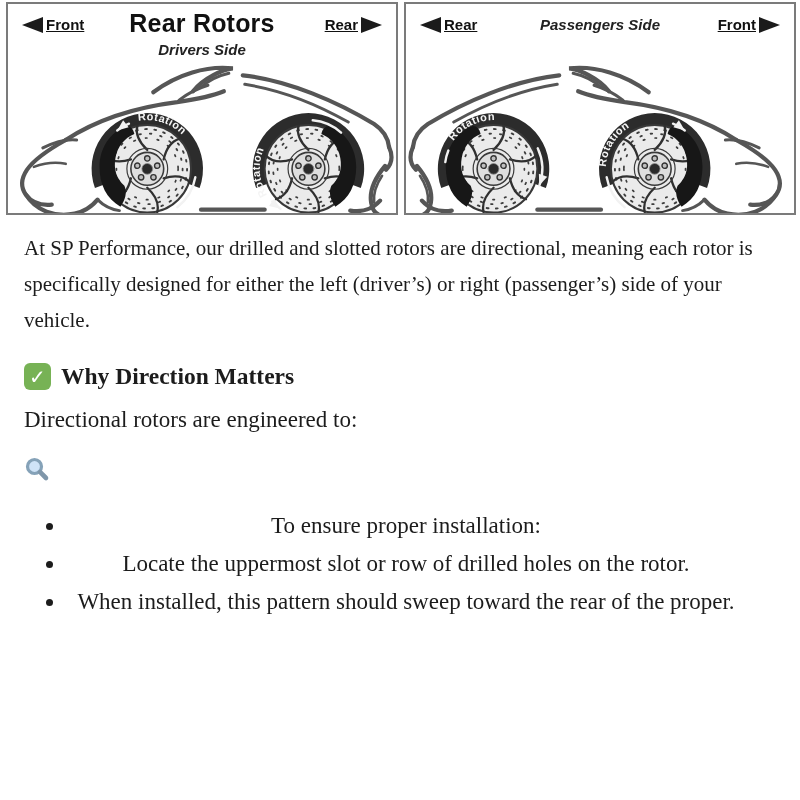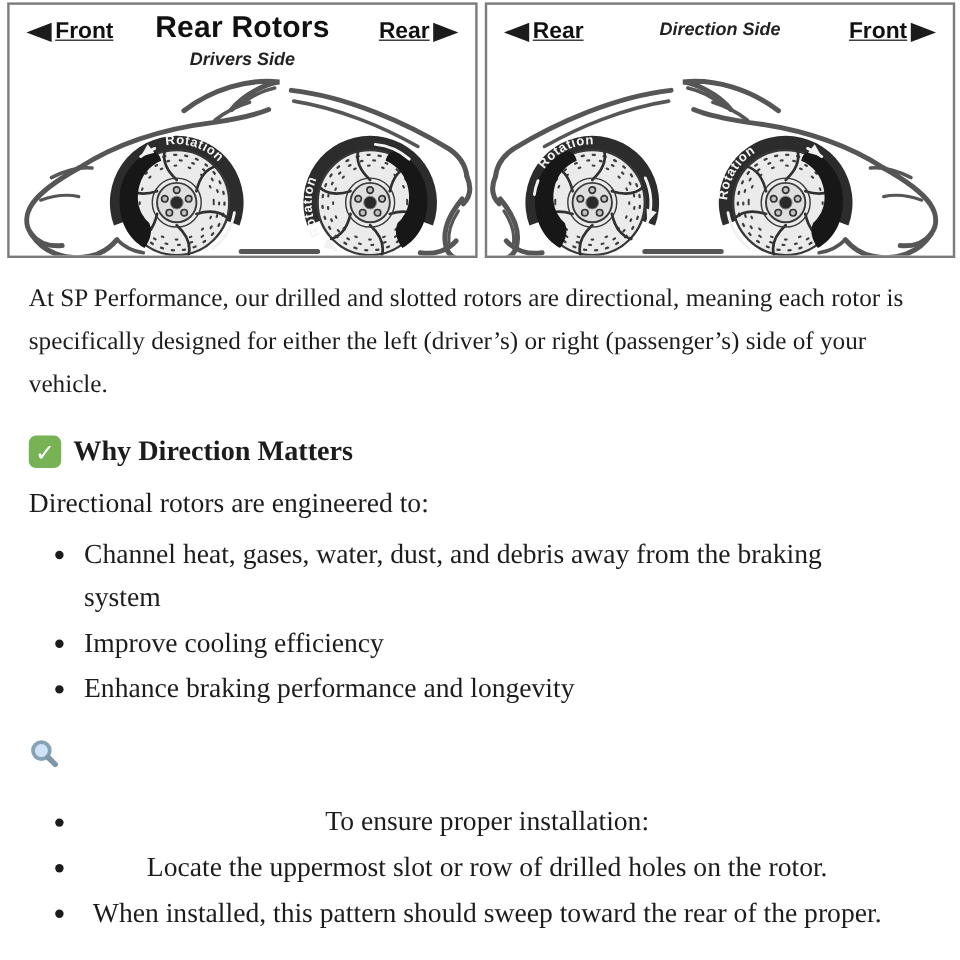--- a/index.html
+++ b/index.html
@@ -8,21 +8,21 @@
   .diagram{display:flex;gap:6px;padding:2px 0 0 6px;}
   .panel{width:392px;height:213px;border:2px solid #7b7b7b;box-sizing:border-box;
     background:#fff;position:relative;overflow:hidden;}
   .panel-header{position:relative;text-align:center;padding-top:7px;height:42px;
     font-family:"Liberation Sans",sans-serif;}
   .panel-title{font-size:25px;font-weight:bold;line-height:1;letter-spacing:.2px;color:#111;}
   .panel-subtitle{font-size:15px;font-weight:bold;font-style:italic;color:#222;margin-top:5px;}
   .dir{position:absolute;top:12px;display:flex;align-items:center;gap:3px;}
   .dir.left{left:14px;}
   .dir.right{right:14px;}
-  .dir-label{font-size:19px;font-weight:bold;text-decoration:underline;color:#111;
+  .dir-label{font-size:15px;font-weight:bold;text-decoration:underline;color:#111;
     font-family:"Liberation Sans",sans-serif;}
   .tri{width:0;height:0;display:inline-block;}
   .tri-left{border:8px solid transparent;border-left:0;border-right:21px solid #1b1b1b;}
   .tri-right{border:8px solid transparent;border-right:0;border-left:21px solid #1b1b1b;}
   .car-svg{display:block;margin-top:1px;}
   
   .article{padding:0 24px;}
   .intro{width:732px;font-size:21px;line-height:36px;margin:15px 0 0 0;}
   .h-check{font-size:23.5px;font-weight:bold;margin:25px 0 0 0;display:flex;align-items:center;}
   .h-mag{font-size:24px;font-weight:400;margin:23px 0 0 0;display:flex;align-items:center;}
@@ -128,21 +128,21 @@
       </text>
     </svg>
   </div>
 
   <div class="panel">
     <div class="panel-header">
       <div class="dir left">
         <span class="tri tri-left"></span>
         <span class="dir-label">Rear</span>
       </div>
-      <div class="panel-subtitle">Direction Side</div>
+      <div class="panel-subtitle">Passengers Side</div>
       <div class="dir right">
         <span class="dir-label">Front</span>
         <span class="tri tri-right"></span>
       </div>
     </div>
     <svg class="car-svg" width="388" height="166" viewBox="0 0 390 166">
       <g transform="translate(390,0) scale(-1,1)">
           <use href="#carbody"></use>
         </g>
       <g stroke="#f2f2f2" stroke-width="2.4" fill="none" stroke-linecap="round">
@@ -172,25 +172,20 @@
 
   <div class="h-check">
     <span class="check-icon">
         <span>✓</span>
       </span>
     <span style="font-weight:bold;">Why Direction Matters</span>
   </div>
 
   <p class="lead">Directional rotors are engineered to:</p>
 
-  <ul>
-    <li>Channel heat, gases, water, dust, and debris away from the braking system</li>
-    <li>Improve cooling efficiency</li>
-    <li>Enhance braking performance and longevity</li>
-  </ul>
 
   <div class="h-mag">
     <svg class="mag-icon" width="27" height="27" viewBox="0 0 27 27">
       <circle cx="10.5" cy="10.5" r="7" fill="#cfe3f7" stroke="#85a2b8" stroke-width="3.2"></circle>
       <line x1="16.2" y1="16.2" x2="22" y2="22" stroke="#7f96a9" stroke-width="4.6" stroke-linecap="round"></line>
     </svg>
   </div>
 
   <ul style="margin-top:25px;text-align:center;">
     <li>To ensure proper installation:</li>

